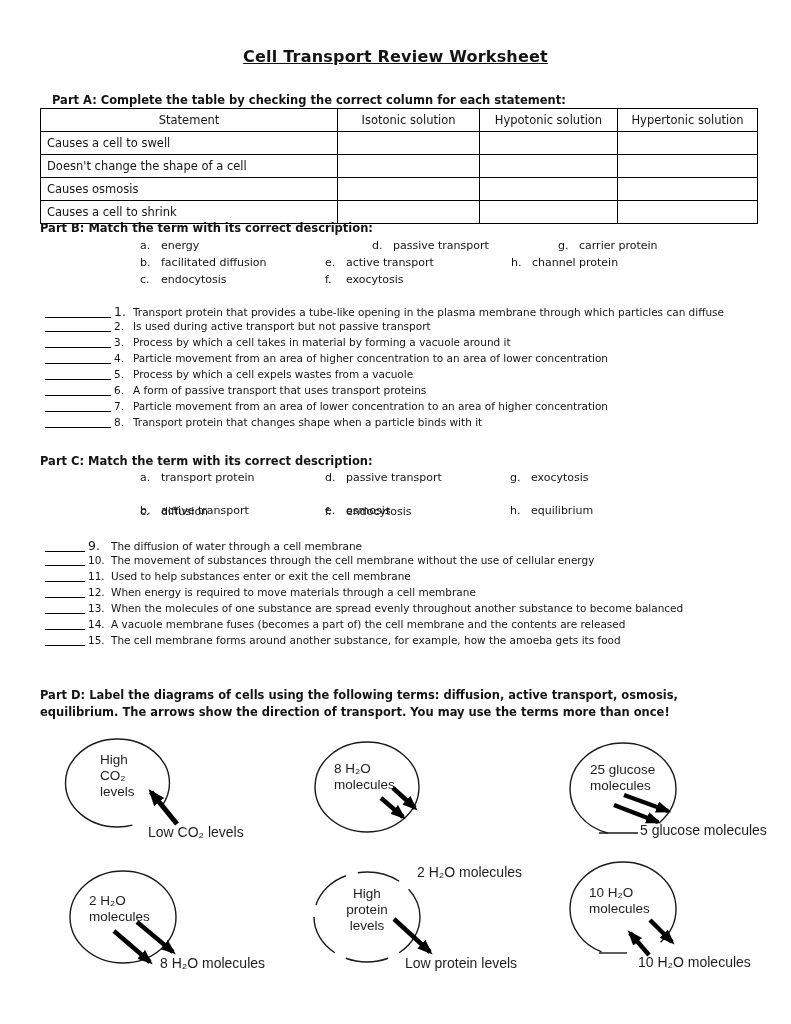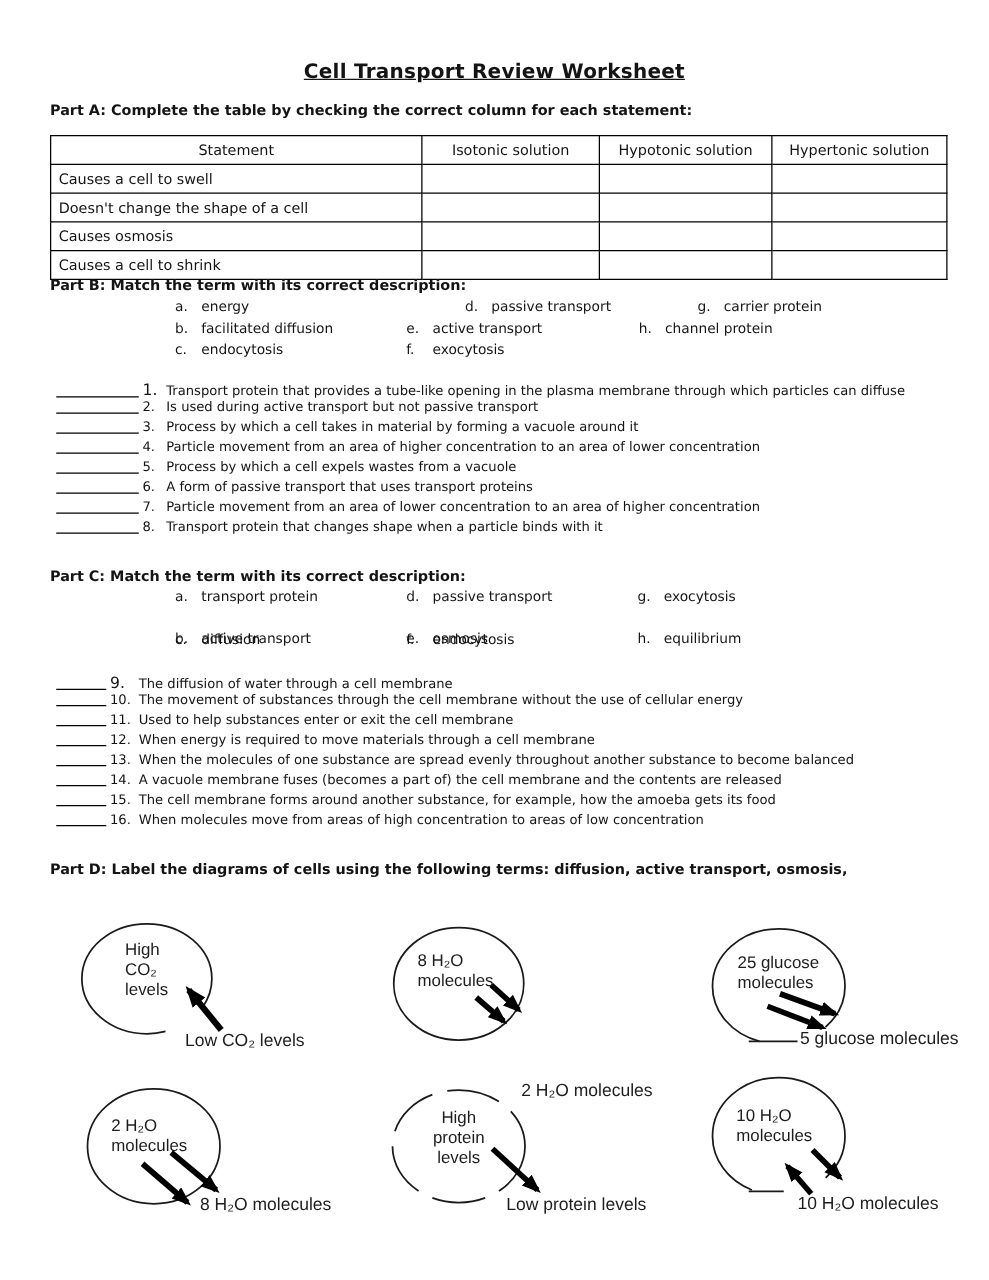--- a/index.html
+++ b/index.html
@@ -7,21 +7,21 @@
   .page {
     position:relative; width:791px; height:1024px; background:#fff;
     font-family:"DejaVu Sans", sans-serif; color:#141414; overflow:hidden;
   }
   .title {
     position:absolute; top:47px; left:0; width:791px; text-align:center;
     font-size:16px; font-weight:bold; text-decoration:underline; letter-spacing:.2px;
   }
   .heading { position:absolute; left:40px; font-weight:bold; font-size:11.5px; white-space:nowrap; }
   .heading.two-line { line-height:17px; }
-  #pa-h { top:81px; } #pb-h { top:221px; } #pc-h { top:454px; } #pd-h { top:687px; }
+  #pa-h { top:93px;margin-left:12px; } #pb-h { top:221px; } #pc-h { top:454px; } #pd-h { top:687px; }
 
   table.partA {
     position:absolute; top:108px; left:40px; width:717px;
     border-collapse:collapse; table-layout:fixed; font-size:11.5px;
   }
   table.partA th, table.partA td { border:1.3px solid #000; padding:4px 6px; font-weight:normal; }
   table.partA th { height:21px; text-align:center; }
   table.partA td { height:18px;margin-left:15px; }
 
   .trow { position:absolute; left:0; width:791px; height:17px; font-size:11px;padding-left:20px; }
@@ -140,25 +140,25 @@
   </div>
 
   <div class="qblock" id="pc-q">
     <div class="qline"><span class="blank short"></span><span class="qnum big">9.</span><span>The diffusion of water through a cell membrane</span></div>
     <div class="qline"><span class="blank short"></span><span class="qnum">10.</span><span>The movement of substances through the cell membrane without the use of cellular energy</span></div>
     <div class="qline"><span class="blank short"></span><span class="qnum">11.</span><span>Used to help substances enter or exit the cell membrane</span></div>
     <div class="qline"><span class="blank short"></span><span class="qnum">12.</span><span>When energy is required to move materials through a cell membrane</span></div>
     <div class="qline"><span class="blank short"></span><span class="qnum">13.</span><span>When the molecules of one substance are spread evenly throughout another substance to become balanced</span></div>
     <div class="qline"><span class="blank short"></span><span class="qnum">14.</span><span>A vacuole membrane fuses (becomes a part of) the cell membrane and the contents are released</span></div>
     <div class="qline"><span class="blank short"></span><span class="qnum">15.</span><span>The cell membrane forms around another substance, for example, how the amoeba gets its food</span></div>
-    <div class="qline"><span class="blank short"></span><span class="qnum">16.</span><span>When molecules move from areas of high concentration to areas of low concentration</span></div>
   </div>
 
   <div class="heading two-line" id="pd-h">
     <div>Part D: Label the diagrams of cells using the following terms: diffusion, active transport, osmosis,</div>
+    <div>equilibrium. The arrows show the direction of transport.  You may use the terms more than once!</div>
   </div>
 
   <svg class="dsvg" viewBox="0 0 791 1024">
     <defs>
       <marker id="ah" markerUnits="strokeWidth" markerWidth="3.5" markerHeight="2.8" refX="2.6" refY="1.3" orient="auto">
         <path d="M0,0 L3.4,1.3 L0,2.6 Z" fill="#000"></path>
       </marker>
     </defs>
     <g fill="none" stroke="#1a1a1a" stroke-width="1.4">
       <ellipse cx="117.5" cy="783" rx="52" ry="44" pathLength="100" stroke-dasharray="8 12 80"></ellipse>

